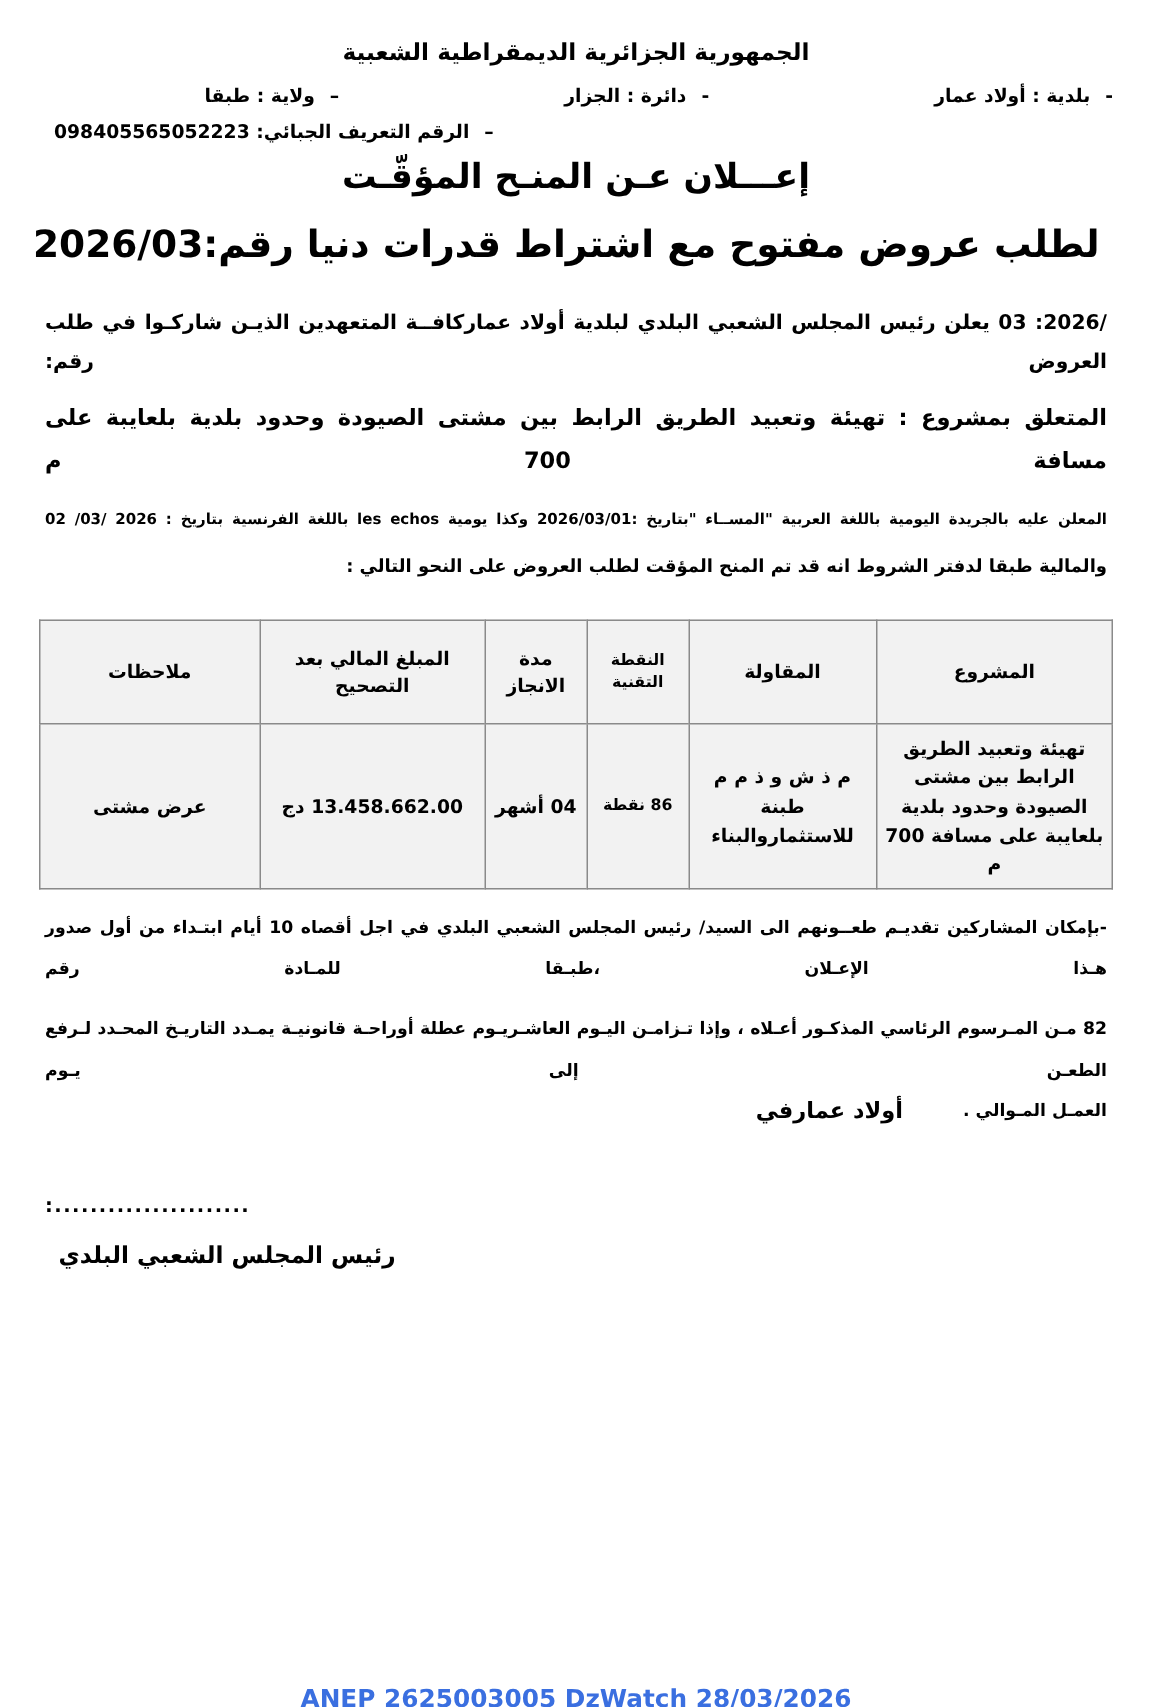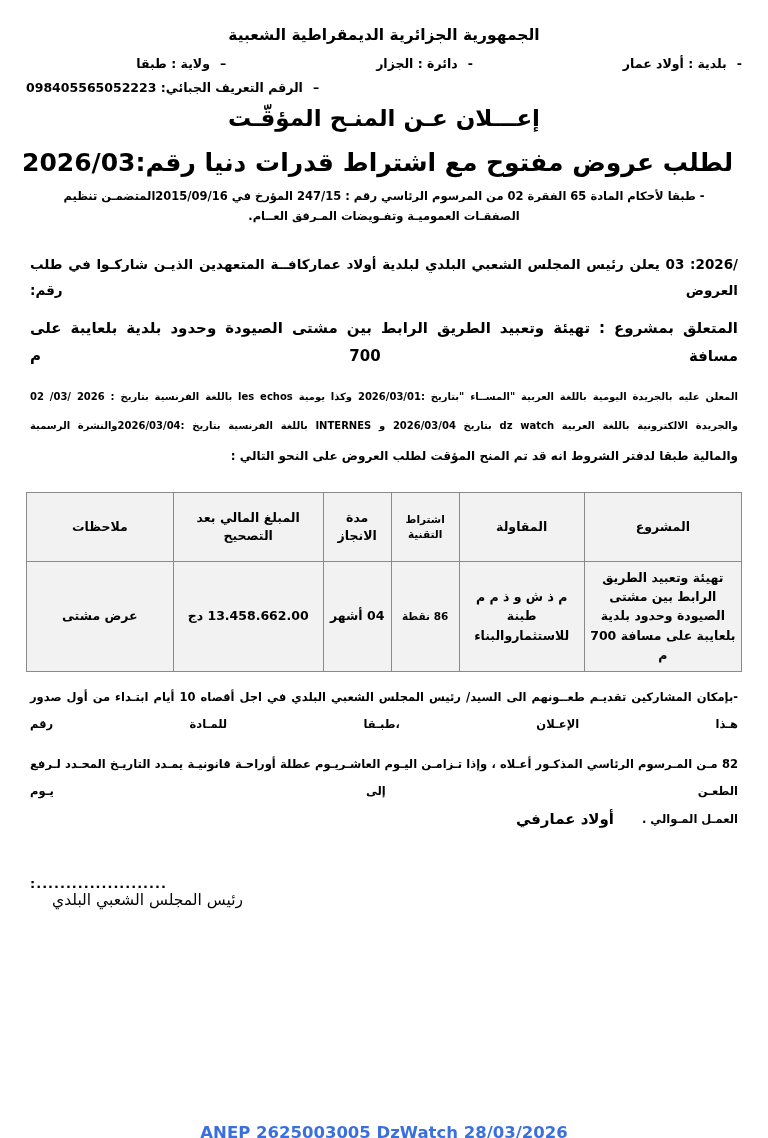--- a/index.html
+++ b/index.html
@@ -52,20 +52,21 @@
   .admin-gap-1 { width: 150px; }
   .admin-gap-2 { width: 150px; }
 
   .tax-row {
     padding: 0 26px 0 26px;
     margin-top: 9px;
     font-size: 12.5px;
     font-weight: 600;
     display: flex;
     justify-content: flex-start;
+    margin-left: 10px;
   }
   .tax-row .inner {
     margin-right: 0;
   }
   .tax-row .dash {
     display: inline-block;
     margin-left: 10px;
   }
   .tax-num {
     direction: ltr;
@@ -198,39 +199,39 @@
     text-align: right;
     position: relative;
   }
   .place-line {
     margin: 0 30px;
     position: relative;
     height: 28px;
   }
   .place-name {
     position: absolute;
-    right: 124px;
+    right: 136px;
     top: -24px;
     font-size: 15px;
     font-weight: 700;
   }
   .dots-line {
     margin: 14px 36px 0 30px;
     text-align: left;
     font-size: 13px;
     font-weight: 700;
     letter-spacing: 1px;
     direction: ltr;
   }
   .signature {
-    margin: 0 0 0 0;
+    margin: 16px 0 0 0;
     text-align: left;
-    padding-left: 52px;
+    padding-left: 39px;
     font-size: 15.5px;
-    font-weight: 400;
+    font-weight: 700;
   }
 
   
   .anep-footer {
     position: absolute;
     left: 0;
     right: 0;
     bottom: 22px;
     text-align: center;
     color: #3a6fe0;
@@ -263,45 +264,43 @@
 
   <div class="tax-row">
     <div class="inner" style="margin-right:auto">
       <span class="dash">–</span><span>الرقم التعريف الجبائي:</span>
       <span class="tax-num">098405565052223</span>
     </div>
   </div>
 
   <h1 class="doc-title">إعـــلان عـن المنـح المؤقّـت</h1>
   <h2 class="doc-subtitle">لطلب عروض مفتوح مع اشتراط قدرات دنيا رقم:2026/03</h2>
-  <div class="legal-ref">- طبقا لأحكام المادة 65 الفقرة 02 من المرسوم الرئاسي رقم : 247/15 المؤرخ في 2015/09/16المتضمـن تنظيم الصفقـات العموميـة وتفـويضات المـرفق العــام.</div>
 
   <div class="body-block">
     <div class="p-lead">/2026: 03 يعلن رئيس المجلس الشعبي البلدي لبلدية  أولاد عماركافــة المتعهدين الذيـن شاركـوا في طلب العروض  رقم:</div>
     <div class="p-project">المتعلق بمشروع : تهيئة وتعبيد الطريق الرابط بين مشتى الصيودة وحدود بلدية بلعايبة على مسافة 700 م</div>
     <div class="p-note">المعلن عليه بالجريدة اليومية باللغة العربية  "المســاء "بتاريخ :2026/03/01  وكذا يومية les echos  باللغة الفرنسية بتاريخ : 2026 /03/ 02</div>
-    <div class="p-note tight">والجريدة الالكترونية باللغة العربية dz watch  بتاريخ 2026/03/04 و INTERNES باللغة الفرنسية  بتاريخ :2026/03/04والنشرة الرسمية</div>
     <div class="p-note-last">والمالية طبقا لدفتر الشروط انه قد تم المنح المؤقت لطلب العروض على النحو التالي   :</div>
   </div>
 
   <table class="award-table">
     <colgroup>
       <col class="c-project">
       <col class="c-contractor">
       <col class="c-techpoint">
       <col class="c-duration">
       <col class="c-amount">
       <col class="c-remarks">
     </colgroup>
     <thead>
       <tr>
         <th>المشروع</th>
         <th>المقاولة</th>
         <th class="small">
-          <span>اشتراط</span><br>
+          <span>النقطة</span><br>
           <span>التقنية</span>
         </th>
         <th>
           <span>مدة</span><br>
           <span>الانجاز</span>
         </th>
         <th>
           <span>المبلغ المالي بعد</span><br>
           <span>التصحيح</span>
         </th>

